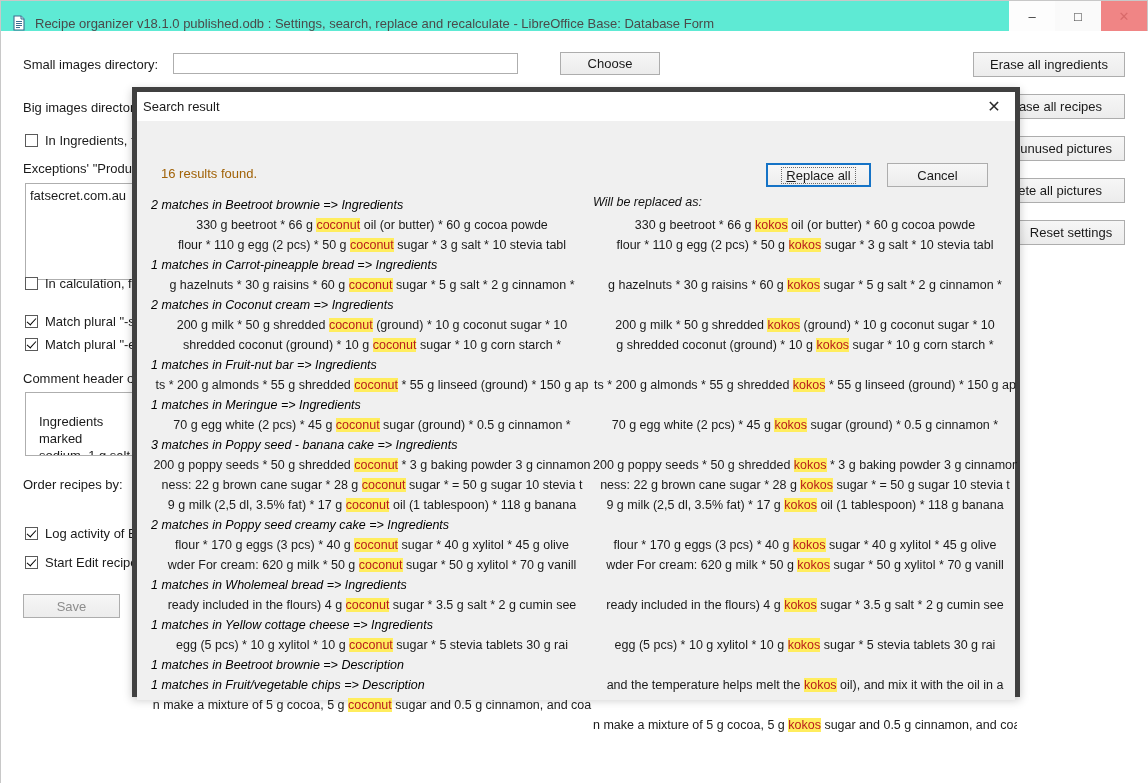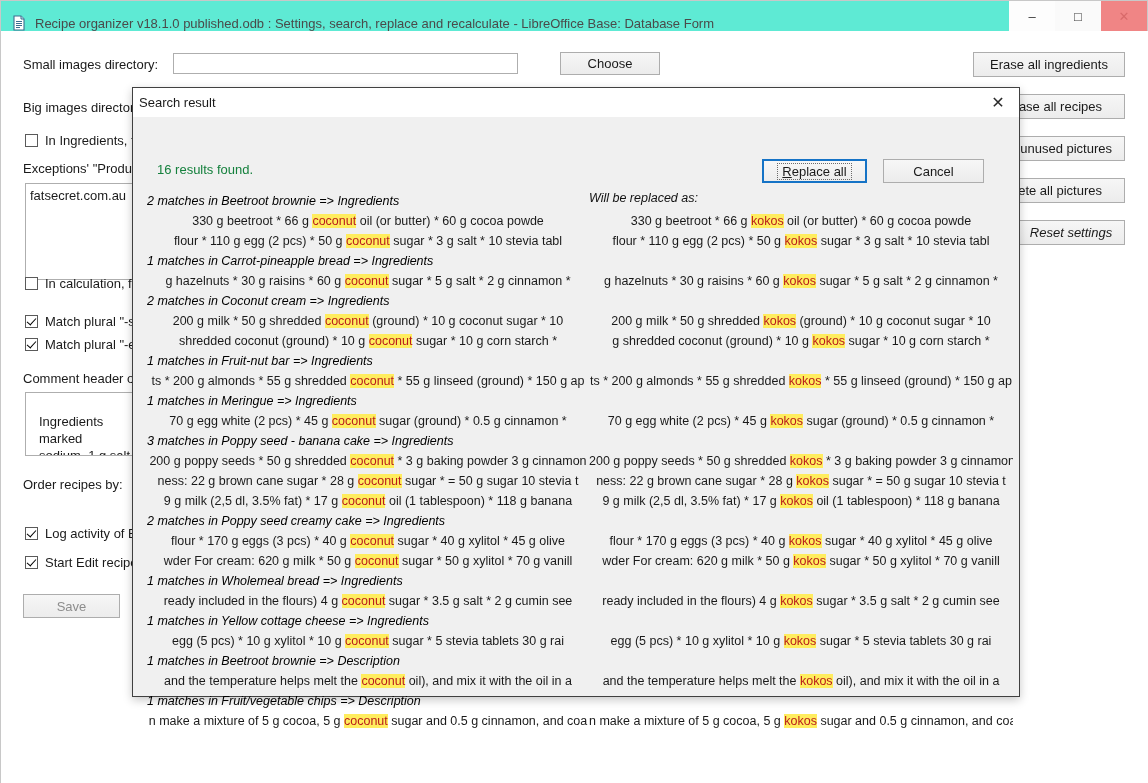--- a/index.html
+++ b/index.html
@@ -140,21 +140,21 @@
     border-width: 0 1.6px 1.6px 0;
     transform: rotate(42deg);
   }
 
   
   #search-dialog {
     position: absolute;
     left: 131px; top: 86px;
     width: 888px; height: 610px;
     background: #f0f0f0;
-    border: 1px solid #404040;
+    border: 5px solid #404040;
     box-sizing: border-box;
     box-shadow: 0 3px 9px rgba(0,0,0,0.22);
   }
   #dlg-titlebar {
     position: relative;
     height: 29px;
     background: #ffffff;
     display: flex;
     align-items: center;
   }
@@ -175,21 +175,21 @@
   }
   #dlg-body {
     position: relative;
     height: 579px;
     background: #f0f0f0;
   }
   #results-count {
     position: absolute;
     left: 24px; top: 45px;
     font-size: 13px;
-    color: #15803d;
+    color: #a16207;
   }
   #replace-all-btn {
     position: absolute;
     left: 629px; top: 42px;
     width: 105px; height: 24px;
     background: linear-gradient(#f7f7f7, #ededed);
     border: 2px solid #1573c6;
     box-sizing: border-box;
     display: flex; align-items: center; justify-content: center;
     font-size: 13px;
@@ -342,21 +342,21 @@
     </div>
     <div class="btn" style="left:972px; top:21px; width:152px; height:25px;">
       <span>Erase all ingredients</span>
     </div>
     <div class="btn" style="left:972px; top:105px; width:152px; height:25px; justify-content:flex-end; padding-right:12px;">
       <span>e unused pictures</span>
     </div>
     <div class="btn" style="left:972px; top:147px; width:152px; height:25px; justify-content:flex-end; padding-right:22px;">
       <span>ete all pictures</span>
     </div>
-    <div class="btn" style="left:1016px; top:189px; width:108px; height:25px;font-style:italic;">
+    <div class="btn" style="left:1016px; top:189px; width:108px; height:25px;">
       <span>Reset settings</span>
     </div>
   </div>
 
   <div id="search-dialog">
     <div id="dlg-titlebar">
       <span id="dlg-title">Search result</span>
       <div id="dlg-close">
         <span>✕</span>
       </div>
@@ -392,21 +392,20 @@
           <div class="ln"><span>ness: 22 g brown cane sugar * 28 g </span><mark>coconut</mark><span> sugar *   = 50 g sugar 10 stevia t</span></div>
           <div class="ln"><span>9 g milk (2,5 dl, 3.5% fat) * 17 g </span><mark>coconut</mark><span> oil (1 tablespoon) *  118 g banana</span></div>
           <div class="hdr">2 matches in Poppy seed creamy cake =&gt; Ingredients</div>
           <div class="ln"><span>flour * 170 g eggs (3 pcs) * 40 g </span><mark>coconut</mark><span> sugar * 40 g xylitol * 45 g olive</span></div>
           <div class="ln"><span>wder  For cream: 620 g milk * 50 g </span><mark>coconut</mark><span> sugar * 50 g xylitol * 70 g vanill</span></div>
           <div class="hdr">1 matches in Wholemeal bread =&gt; Ingredients</div>
           <div class="ln"><span>ready included in the flours)  4 g </span><mark>coconut</mark><span> sugar * 3.5 g salt * 2 g cumin see</span></div>
           <div class="hdr">1 matches in Yellow cottage cheese =&gt; Ingredients</div>
           <div class="ln"><span>egg (5 pcs) *  10 g xylitol * 10 g </span><mark>coconut</mark><span> sugar * 5 stevia tablets  30 g rai</span></div>
           <div class="hdr">1 matches in Beetroot brownie =&gt; Description</div>
-          <div class="ln"><span>and the temperature helps melt the </span><mark>coconut</mark><span> oil), and mix it with the oil in a</span></div>
           <div class="hdr">1 matches in Fruit/vegetable chips =&gt; Description</div>
           <div class="ln"><span>n make a mixture of 5 g cocoa, 5 g </span><mark>coconut</mark><span> sugar and 0.5 g cinnamon, and coa</span></div>
         </div>
       <div class="pane" id="pane-right">
           <div class="hdr spacer">2 matches in Beetroot brownie =&gt; Ingredients</div>
           <div class="ln"><span>330 g beetroot * 66 g </span><mark>kokos</mark><span> oil (or butter) * 60 g cocoa powde</span></div>
           <div class="ln"><span>flour *  110 g egg (2 pcs) * 50 g </span><mark>kokos</mark><span> sugar * 3 g salt *  10 stevia tabl</span></div>
           <div class="hdr spacer">1 matches in Carrot-pineapple bread =&gt; Ingredients</div>
           <div class="ln"><span>g hazelnuts * 30 g raisins *  60 g </span><mark>kokos</mark><span> sugar * 5 g salt * 2 g cinnamon *</span></div>
           <div class="hdr spacer">2 matches in Coconut cream =&gt; Ingredients</div>

